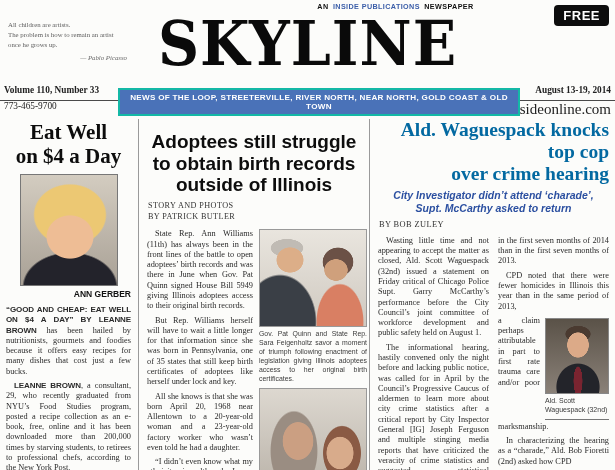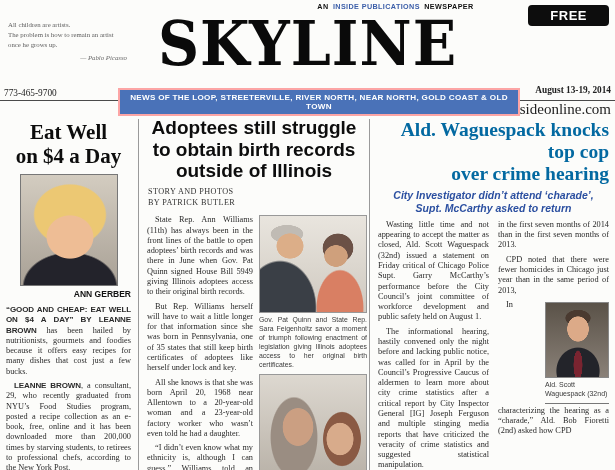--- a/index.html
+++ b/index.html
@@ -14,40 +14,40 @@
   .quote-text{white-space:pre-line;}
   .quote-attr{display:block;text-align:right;font-style:italic;margin-top:3px;padding-right:6px;color:#6a6a6a;}
   .masthead-center{position:absolute;left:135px;width:345px;top:2px;text-align:center;}
   .publisher-line{font-family:"Liberation Sans",sans-serif;font-size:7.2px;font-weight:bold;
         letter-spacing:.4px;color:#111;transform:translateX(88px);}
   .publisher-name{color:#3a5da8;margin:0 2px;}
   .masthead-title{font-family:"DejaVu Serif",serif;font-weight:bold;font-size:57px;line-height:.98;
         letter-spacing:1px;color:#0a0a0a;transform:scaleY(1.08);transform-origin:top center;margin-top:2px;}
   .free-badge{position:absolute;right:6px;top:5px;background:#0d0d0d;color:#fff;
         font-family:"Liberation Sans",sans-serif;font-weight:bold;font-size:13px;
-        padding:3px 22px;border-radius:4px;letter-spacing:.5px;}
+        padding:3px 9px;border-radius:4px;letter-spacing:.5px;}
 
   
   .infobar{position:relative;height:29px;margin-top:1px;}
   .infobar-rule{position:absolute;left:0;right:0;top:15px;height:1px;background:#4a4a4a;}
   .info-left{position:absolute;left:4px;top:0;width:120px;font-size:9.3px;font-weight:bold;color:#222;}
   .info-left .row1{padding-bottom:3px;}
   .info-left .row2{padding-top:3px;font-weight:normal;}
   .info-right{position:absolute;right:4px;top:0;width:110px;text-align:right;font-size:9.3px;font-weight:bold;color:#222;}
   .info-right .row1{padding-bottom:3px;}
   .info-right .row2{padding-top:3px;font-weight:normal;font-size:15px;}
   .banner{position:absolute;left:118px;top:3px;width:402px;z-index:2;background:#4a72b8;
-        border:2px solid #fca5a5;color:#fff;font-family:"Liberation Sans",sans-serif;
+        border:2px solid #14b8a6;color:#fff;font-family:"Liberation Sans",sans-serif;
         font-weight:bold;font-size:8.1px;letter-spacing:.3px;text-align:center;padding:3px 2px;}
 
   
   .content{display:flex;height:356px;margin-top:1px;}
   .vdiv{width:1px;background:#9a9a9a;margin-top:4px;}
   .col1{width:138px;padding:4px 7px 16px 6px;overflow:hidden;}
-  .col2{width:230px;padding:2px 8px 0 8px;overflow:hidden;}
+  .col2{width:230px;padding:16px 8px 0 8px;overflow:hidden;}
   .col3{flex:1;padding:2px 6px 0 8px;overflow:hidden;}
 
   .body-p{margin:0;font-size:8.3px;line-height:1.24;text-align:justify;color:#2a2a2a;}
   .body-p.indent{text-indent:8px;}
 
   
   .eat-headline{margin:2px 0 6px 0;font-size:21px;line-height:1.12;text-align:center;
         font-weight:bold;white-space:pre-line;color:#0d0d0d;}
   .photo-ann{width:98px;height:112px;margin:2px auto 3px auto;border:1px solid #777;
         background:
@@ -124,20 +124,21 @@
         <span>NEWSPAPER</span>
       </div>
       <div class="masthead-title">SKYLINE</div>
     </div>
     <div class="free-badge">FREE</div>
   </div>
 
   <div class="infobar">
     <div class="infobar-rule"></div>
     <div class="info-left">
+      <div class="row1">Volume 110, Number 33</div>
       <div class="row2">773-465-9700</div>
     </div>
     <div class="banner">NEWS OF THE LOOP, STREETERVILLE, RIVER NORTH, NEAR NORTH, GOLD COAST &amp; OLD TOWN</div>
     <div class="info-right">
       <div class="row1">August 13-19, 2014</div>
       <div class="row2">insideonline.com</div>
     </div>
   </div>
 
   <div class="content">
@@ -173,34 +174,36 @@
       </div>
     </div>
 
     <div class="vdiv"></div>
 
     <div class="col3">
       <h2 class="ald-headline">Ald. Waguespack knocks top cop
 over crime hearing</h2>
       <div class="subhead">City Investigator didn’t attend ‘charade’,
 Supt. McCarthy asked to return</div>
+      <div class="byline3">BY BOB ZULEY</div>
       <div class="col3-cols">
         <div class="c3a">
           <p class="body-p mb indent">Wasting little time and not appearing to accept the matter as closed, Ald. Scott Waguespack (32nd) issued a statement on Friday critical of Chicago Police Supt. Garry McCarthy’s performance before the City Council’s joint committee of workforce development and public safety held on August 1.</p>
           <p class="body-p mb indent">The informational hearing, hastily convened only the night before and lacking public notice, was called for in April by the Council’s Progressive Caucus of aldermen to learn more about city crime statistics after a critical report by City Inspector General [IG] Joseph Ferguson and multiple stinging media reports that have criticized the veracity of crime statistics and suggested statistical manipulation.</p>
 
         </div>
         <div class="c3b">
           <p class="body-p mb">in the first seven months of 2014 than in the first seven months of 2013.</p>
-          <p class="body-p mb indent">CPD noted that there were fewer homicides in Chicago just year than in the same period of 2013,</p>
+          <p class="body-p mb indent">CPD noted that there were fewer homicides in Illinois this year than in the same period of 2013,</p>
           <div class="waguespack-float">
             <div class="photo-w"></div>
             <div class="caption-w">Ald. Scott
 Waguespack (32nd)</div>
           </div>
+          <p class="body-p mb">a claim perhaps attributable in part to first rate trauma care and/or poor marksmanship.</p>
           <p class="body-p mb indent">In characterizing the hearing as a “charade,” Ald. Bob Fioretti (2nd) asked how CPD</p>
 
         </div>
       </div>
     </div>
 
   </div>
 </div>
 
 </body></html>

